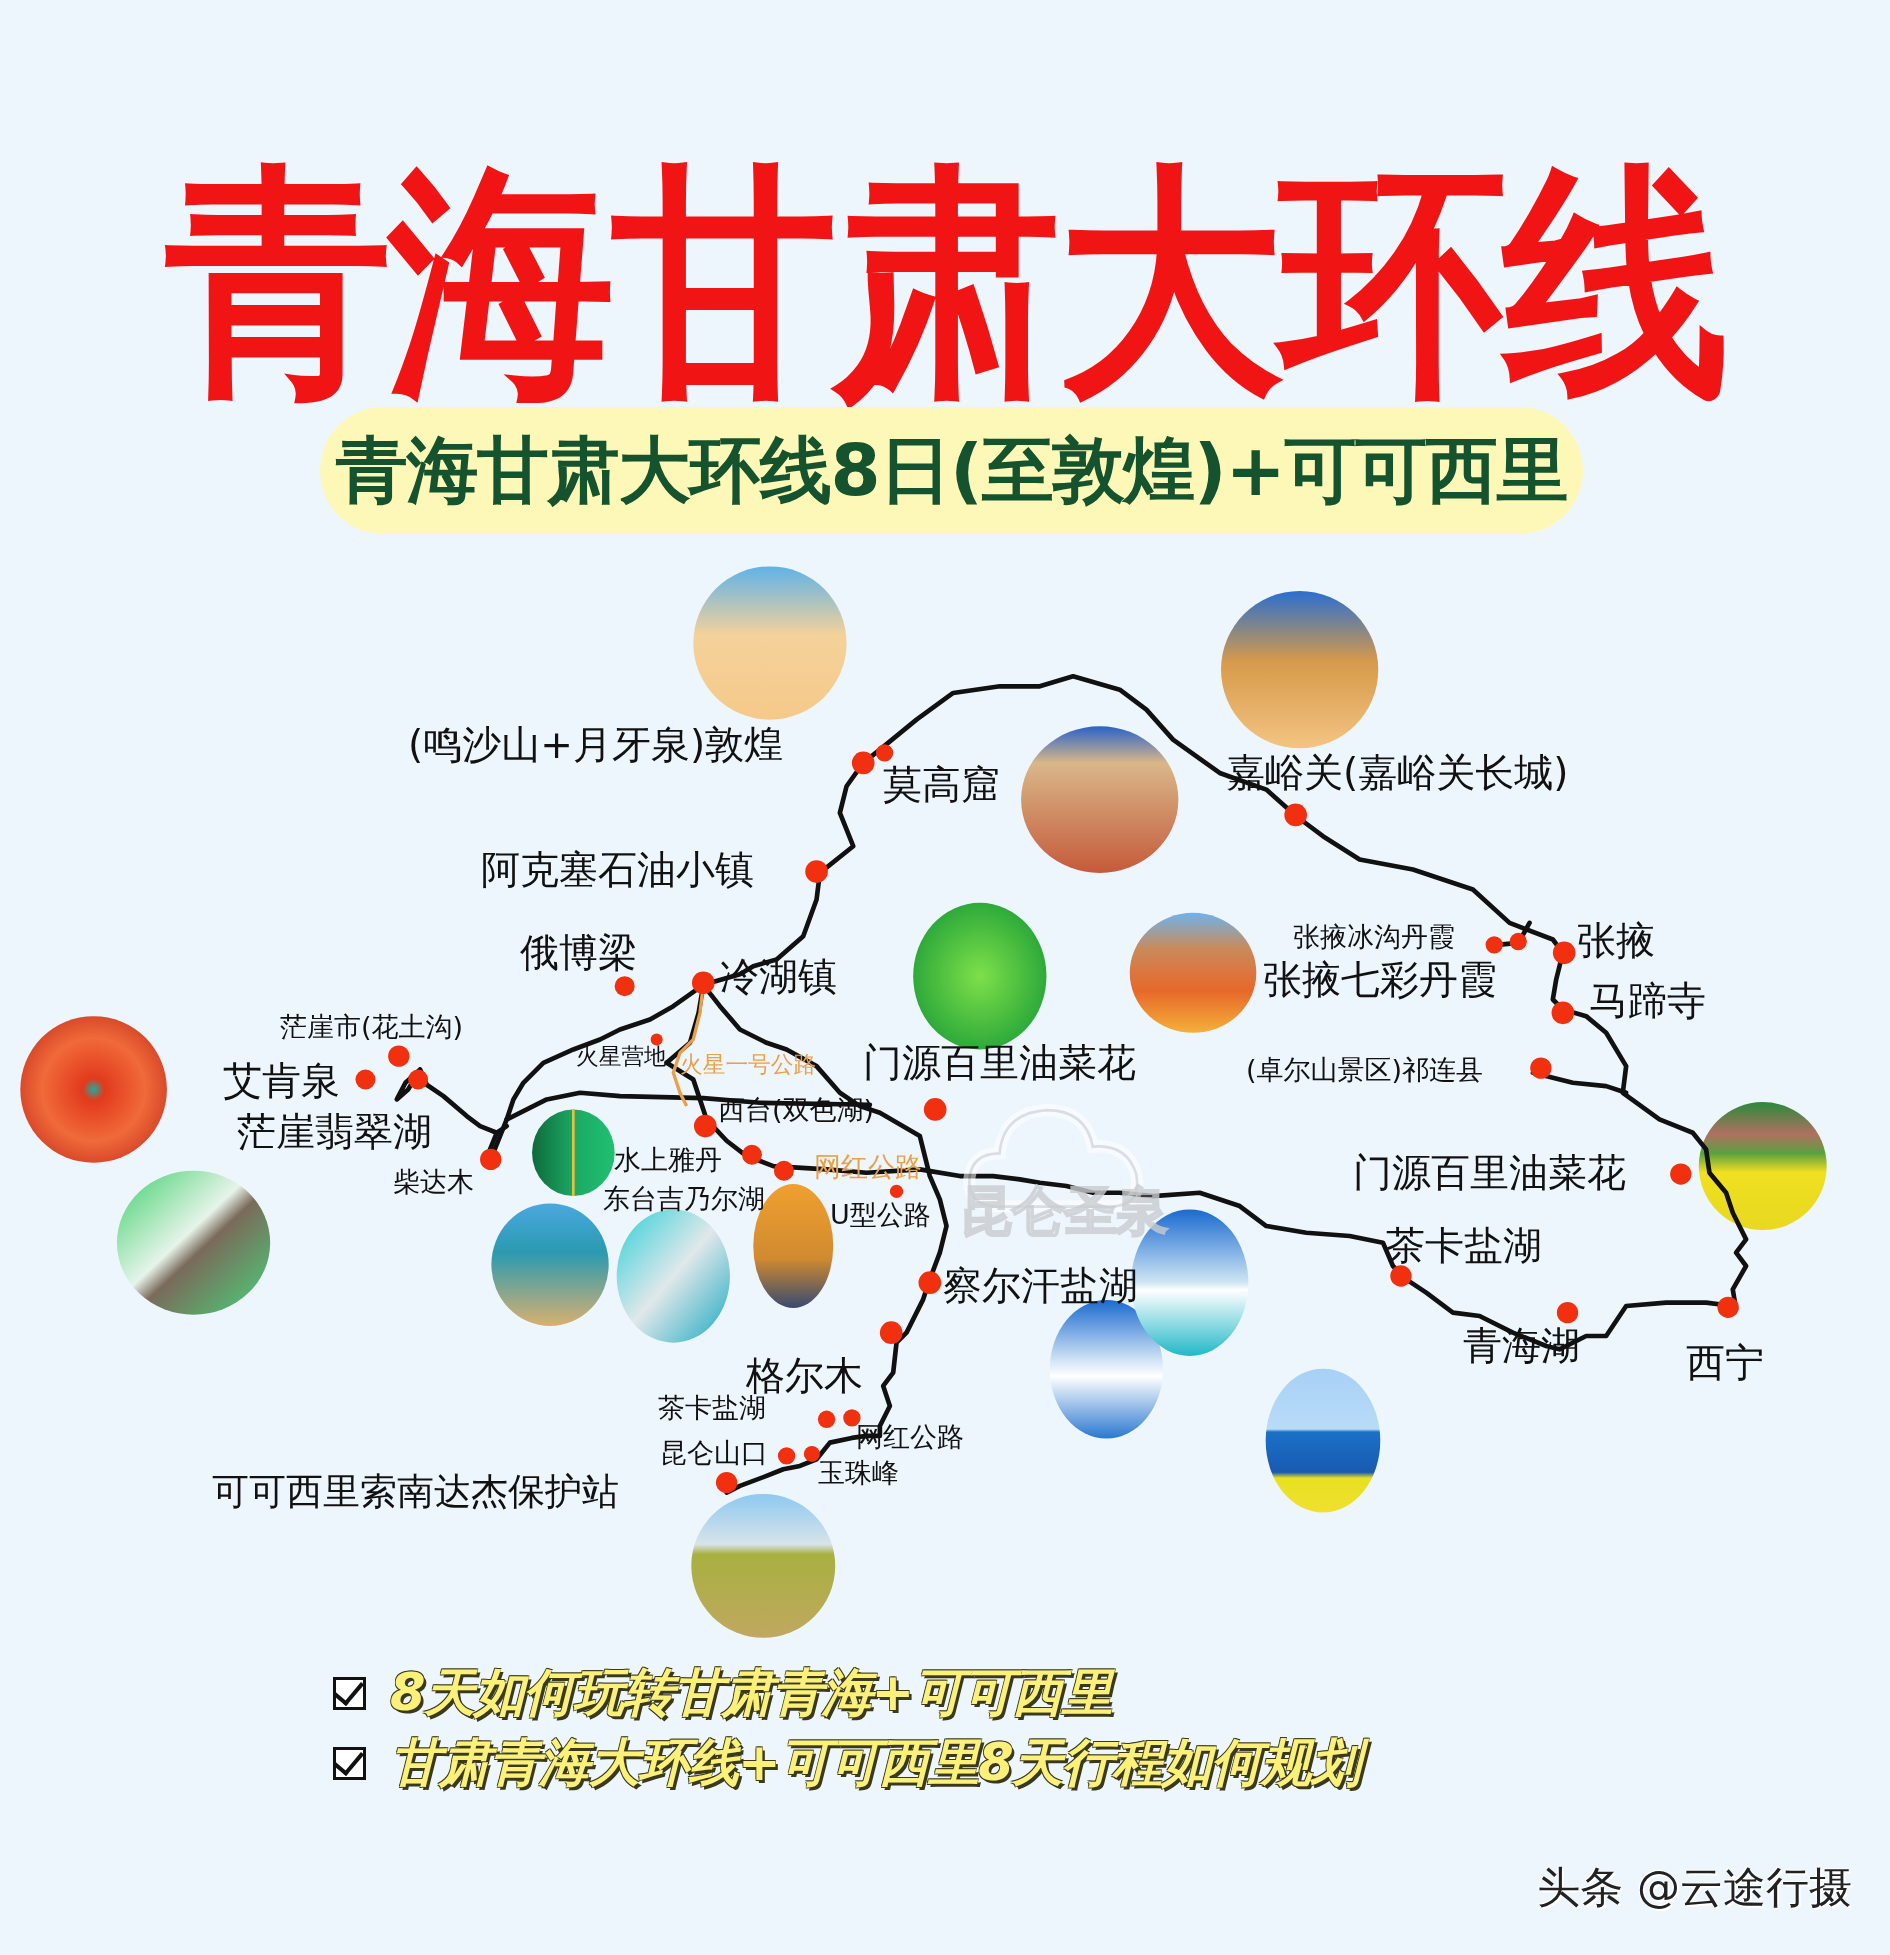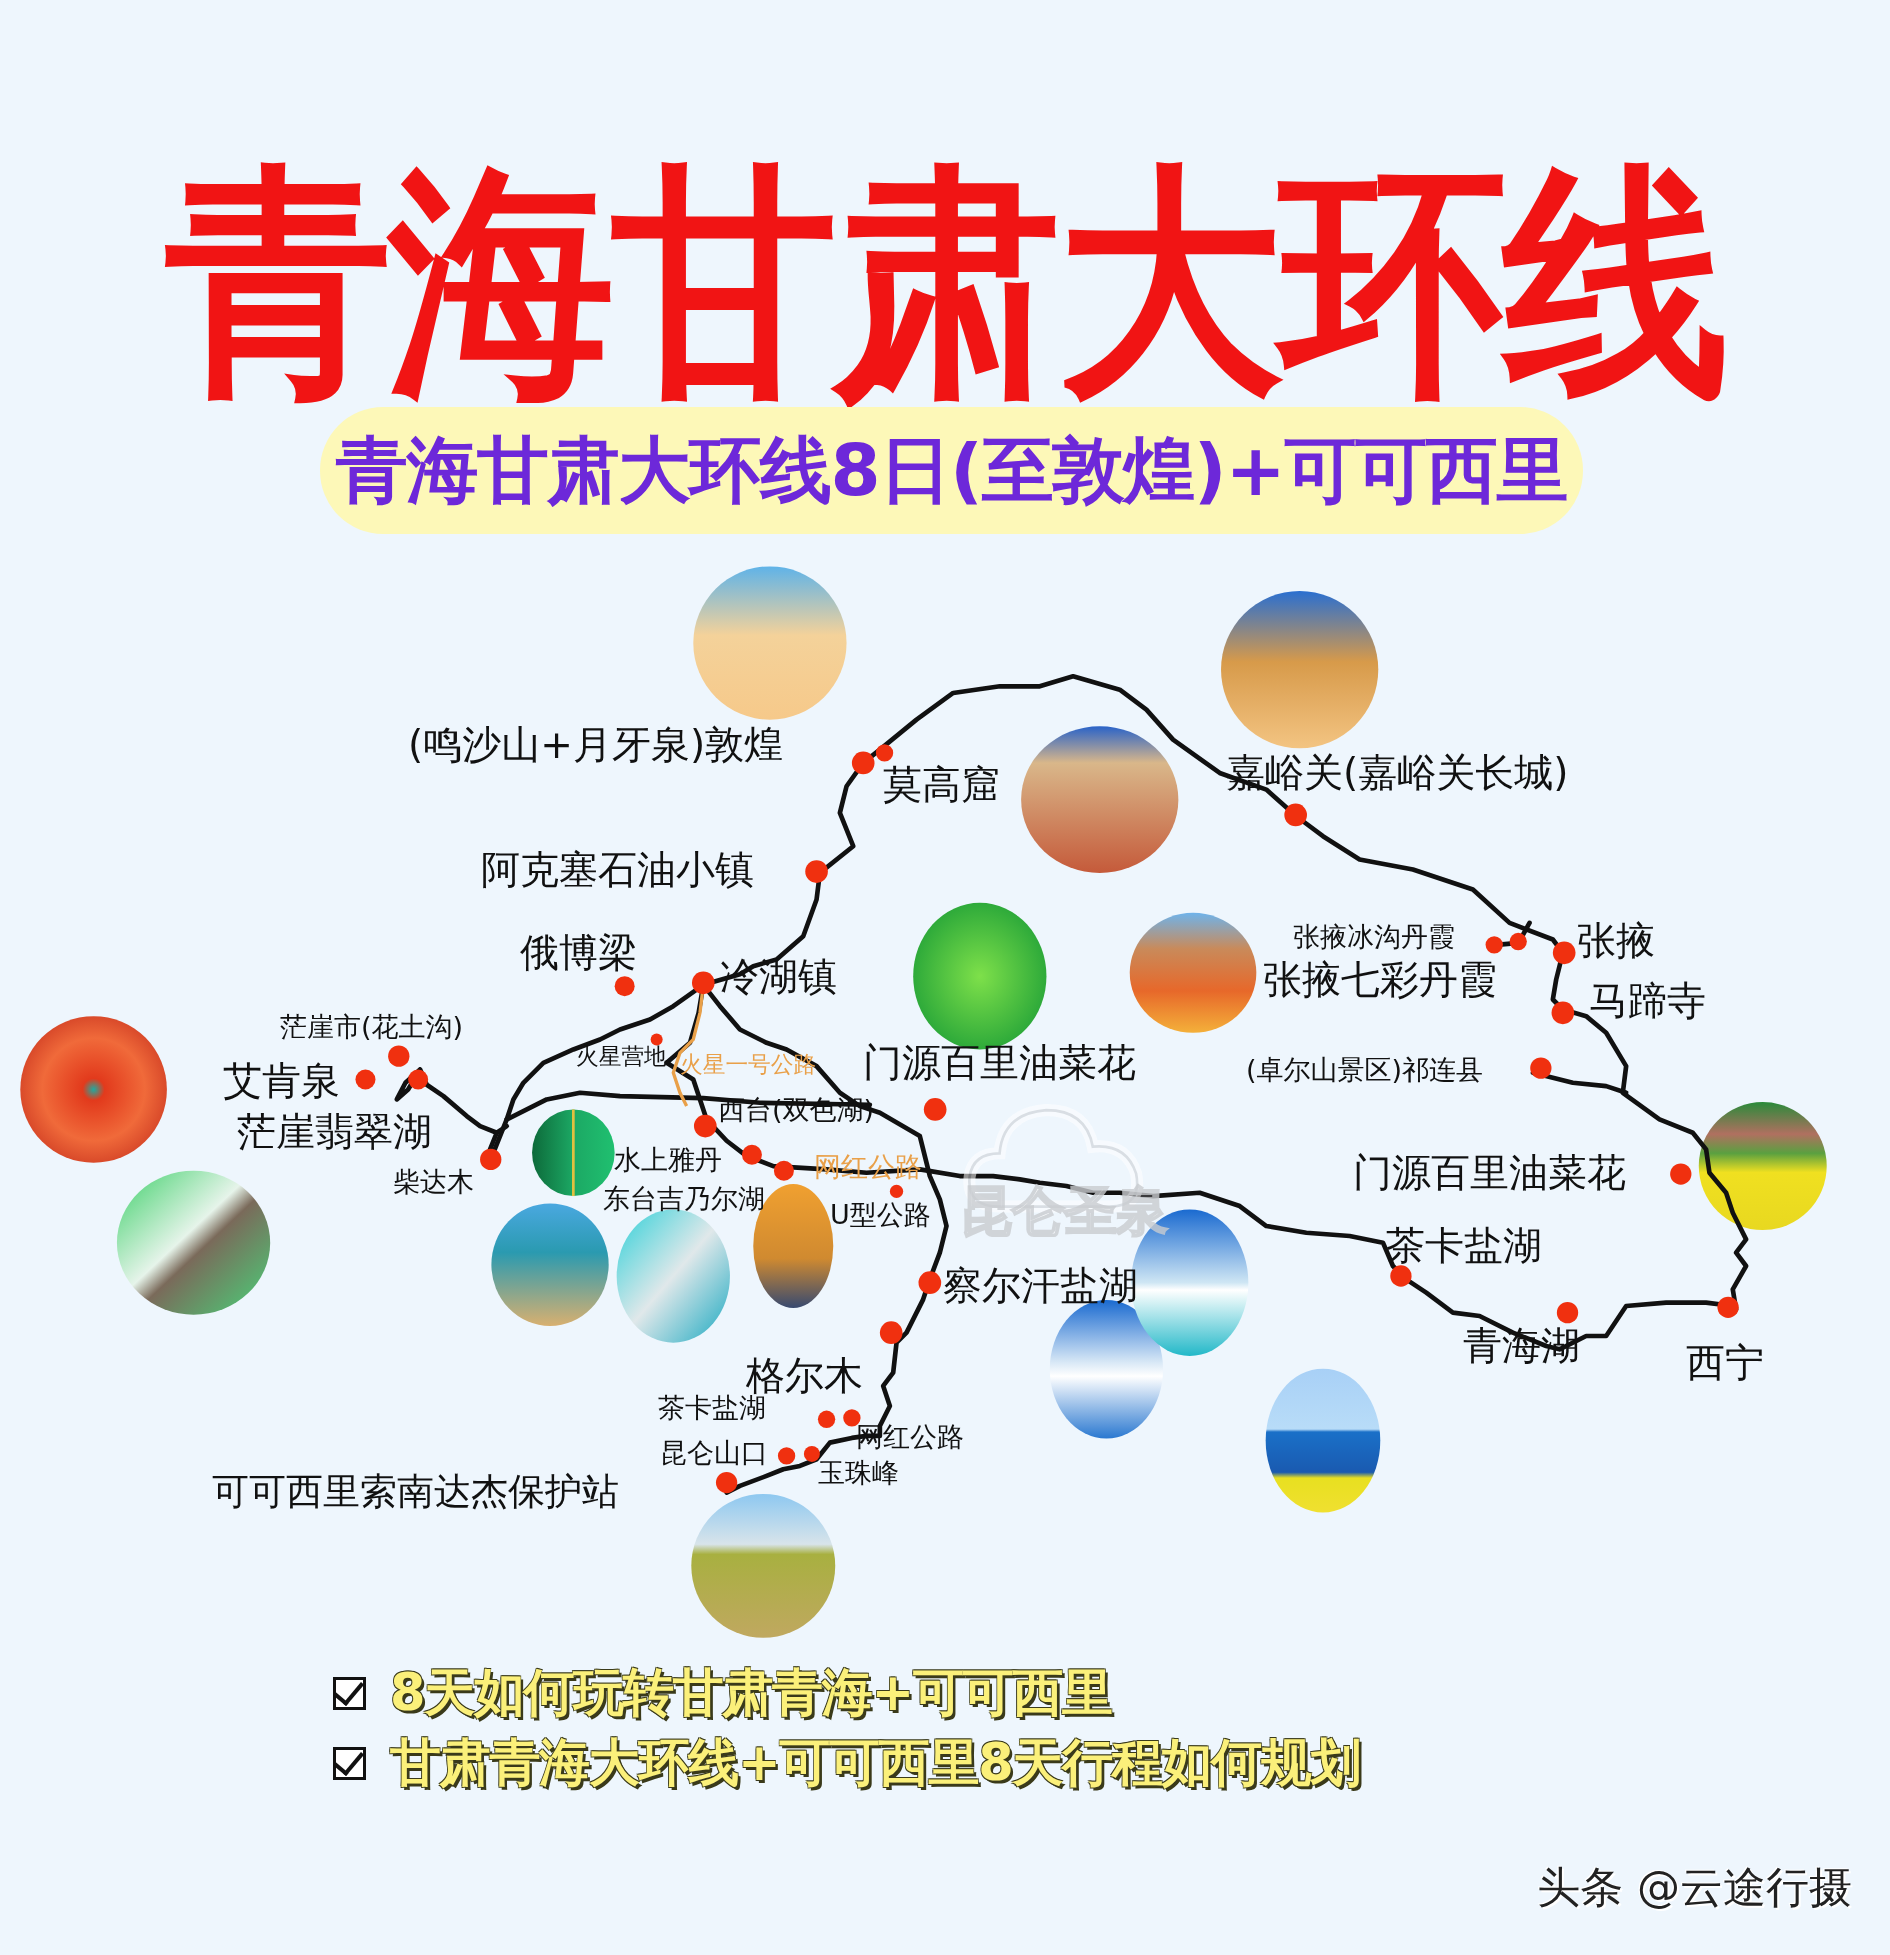--- a/index.html
+++ b/index.html
@@ -1,32 +1,32 @@
 <!DOCTYPE html>
 <html style="font-size:10.7px"><head>
 <meta charset="utf-8">
 <style>
   html,body{margin:0;padding:0;}
   body{width:1891px;height:1955px;background:#eef6fd;font-family:"DejaVu Sans","Liberation Sans",sans-serif;position:relative;overflow:hidden;color:#111;}
   .title{position:absolute;left:0;top:170px;width:1891px;text-align:center;font-size:227px;font-weight:bold;color:#f11414;letter-spacing:-4px;line-height:1;transform:scaleY(1.08);font-family:"DejaVu Sans",sans-serif;}
   .subtitle-pill{position:absolute;left:320px;top:407px;width:1263px;height:127px;border-radius:63px;background:#fdf8b8;display:flex;align-items:center;justify-content:center;}
-  .subtitle{font-size:72px;font-weight:bold;color:#6d28d9;letter-spacing:-1.3px;white-space:nowrap;}
+  .subtitle{font-size:72px;font-weight:bold;color:#14532d;letter-spacing:-1.3px;white-space:nowrap;}
   svg.map{position:absolute;left:0;top:0;}
   .lbl{position:absolute;white-space:nowrap;color:#111;line-height:1;}
   .l{font-size:39px;}
   .m{font-size:32px;}
   .s{font-size:27px;}
   .xs{font-size:22.7px;}
   .orange{color:#e9a049;}
   .watermark{position:absolute;left:953px;top:1080px;width:213px;height:160px;opacity:.55;}
   .watermark-text{position:absolute;left:960px;top:1176px;font-size:53px;font-weight:bold;color:#fff;-webkit-text-stroke:2px #c9ccd0;letter-spacing:-1.3px;opacity:.8;}
   .check-row{position:absolute;left:333px;display:flex;align-items:center;}
   .check-box{width:33px;height:33px;border:3.3px solid #111;box-sizing:border-box;position:relative;margin-right:24px;background:#fff;}
   .check-box::after{content:"";position:absolute;left:4px;top:-4px;width:13.3px;height:24px;border-right:4.7px solid #111;border-bottom:4.7px solid #111;transform:rotate(40deg);}
-  .check-text{font-size:51px;font-weight:bold;color:#fbf07a;text-shadow:2.7px 2.7px 0 #3a3a1a,-0.7px -0.7px 0 #3a3a1a,0.7px -0.7px 0 #3a3a1a,-0.7px 0.7px 0 #3a3a1a;letter-spacing:-1.3px;}
+  .check-text{font-size:51px;font-weight:bold;font-style:italic;color:#fbf07a;text-shadow:2.7px 2.7px 0 #3a3a1a,-0.7px -0.7px 0 #3a3a1a,0.7px -0.7px 0 #3a3a1a,-0.7px 0.7px 0 #3a3a1a;letter-spacing:-1.3px;}
   .footer{position:absolute;right:39px;top:1859px;font-size:43px;color:#222;text-shadow:2px 2px 0 #fff,-1.3px -1.3px 0 #fff;}
 </style>
 </head>
 <body>
 
 <div class="title">青海甘肃大环线</div>
 <div class="subtitle-pill">
   <span class="subtitle">青海甘肃大环线8日(至敦煌)+可可西里</span>
 </div>
 

